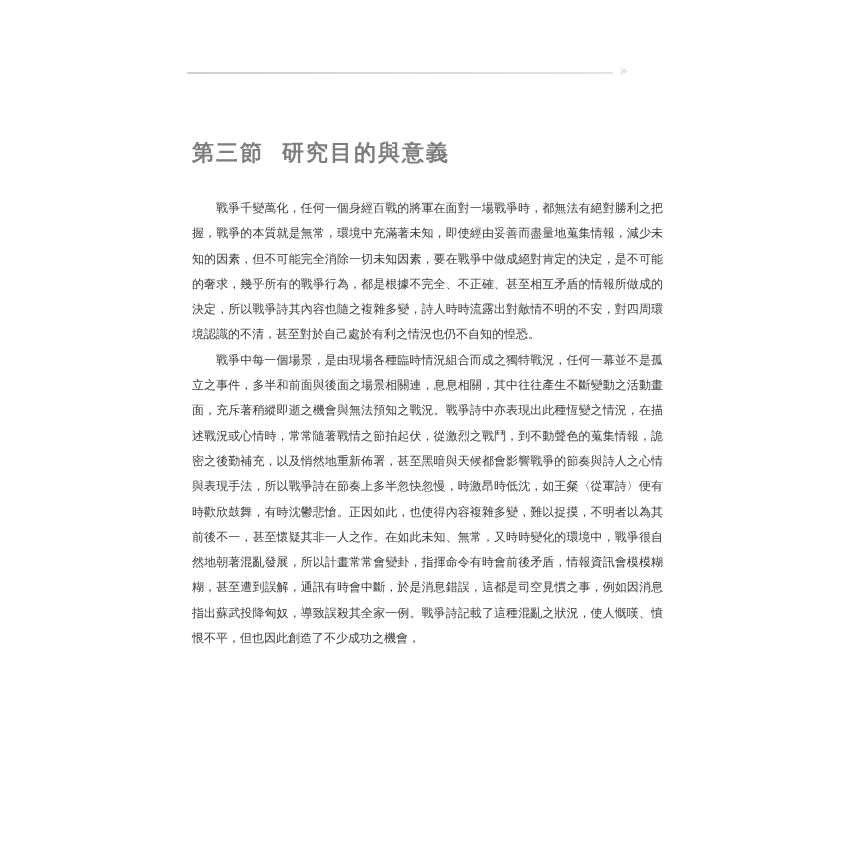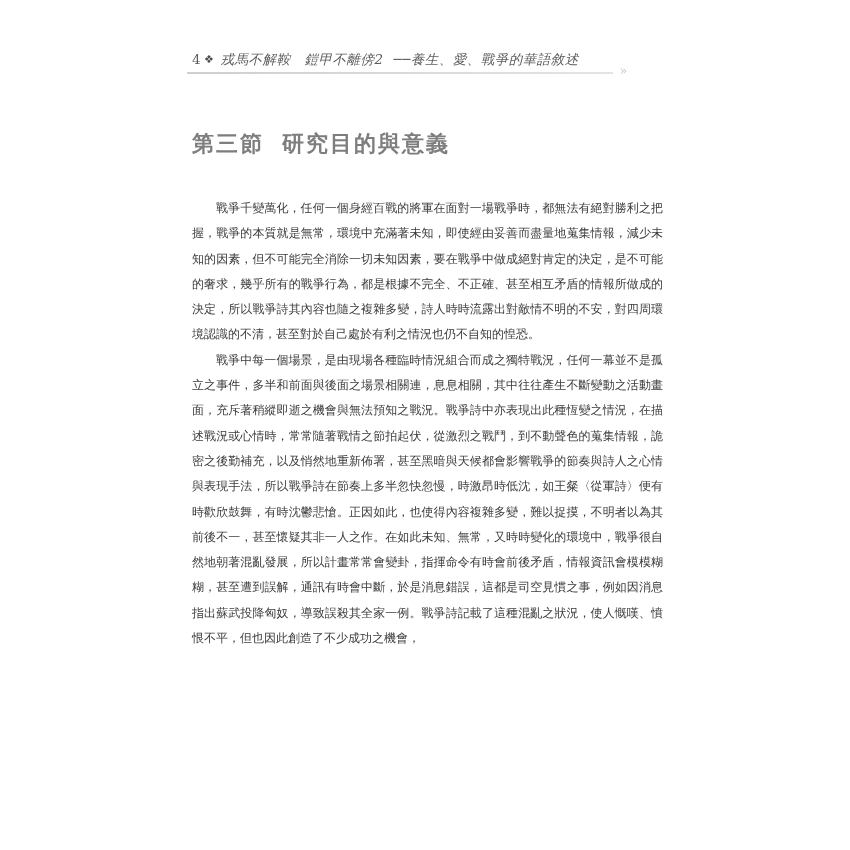--- a/index.html
+++ b/index.html
@@ -40,21 +40,21 @@
     width:426px;height:2px;
     background:linear-gradient(to right,#cfcfcf,#e4e4e4);
   }
   .head-rule .rule-end{
     position:absolute;right:-14px;top:-8px;
     color:#c6c6c6;font-size:12px;font-style:normal;
   }
 
   
   .section-title{
-    position:absolute;left:192px;top:129px;
+    position:absolute;left:192px;top:138px;
     margin:0;
     font-family:"DejaVu Sans","Liberation Sans",sans-serif;
     font-weight:bold;
     font-size:22px;
     color:var(--c-heading);
     letter-spacing:2px;
     white-space:nowrap;
   }
   .section-title .sec-num{margin-right:18px;}
 
@@ -71,23 +71,20 @@
   .body-text p{
     margin:0;
     text-indent:2em;
   }
 </style>
 </head>
 <body>
 
 <div class="page">
 
-  <header class="running-head">
-    <span class="pagenum">4</span><span class="ornament">❖</span><span class="booktitle">戎馬不解鞍　鎧甲不離傍2</span><span class="subtitle">──養生、愛、戰爭的華語敘述</span>
-  </header>
 
   <div class="head-rule">
     <span class="rule-end">»</span>
   </div>
 
   <h2 class="section-title">
     <span class="sec-num">第三節</span><span class="sec-text">研究目的與意義</span>
   </h2>
 
   <main class="body-text">

